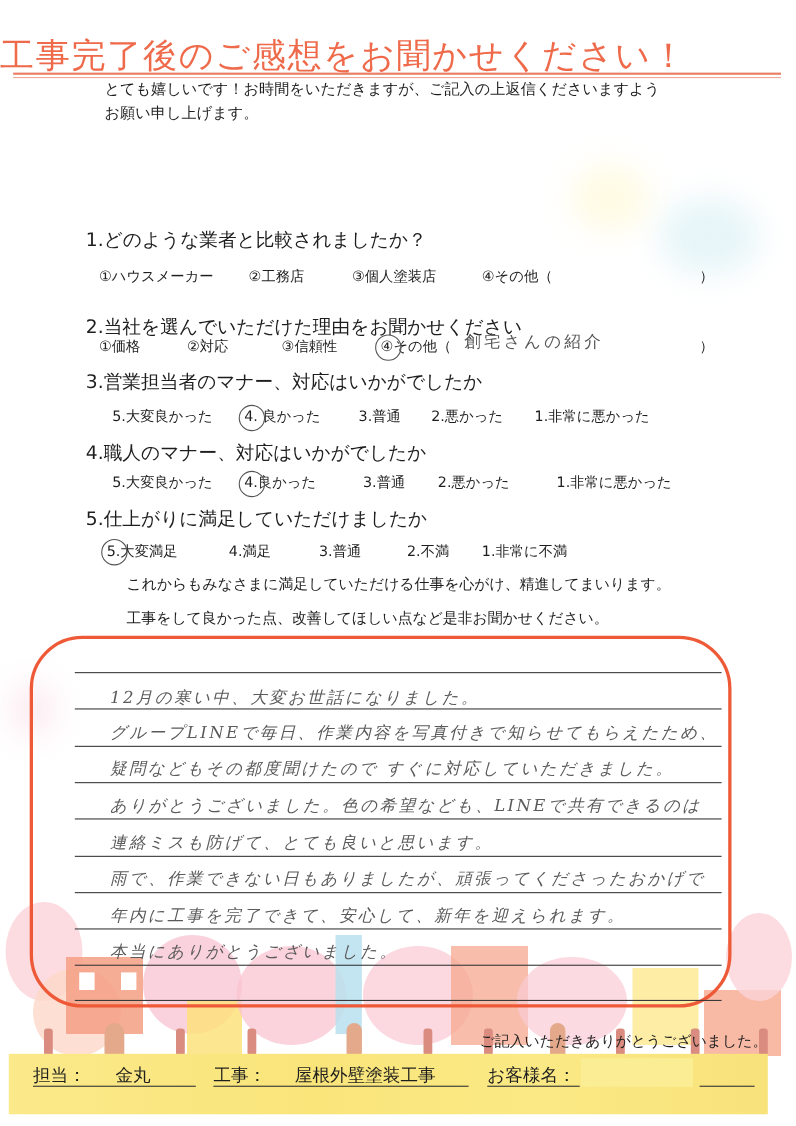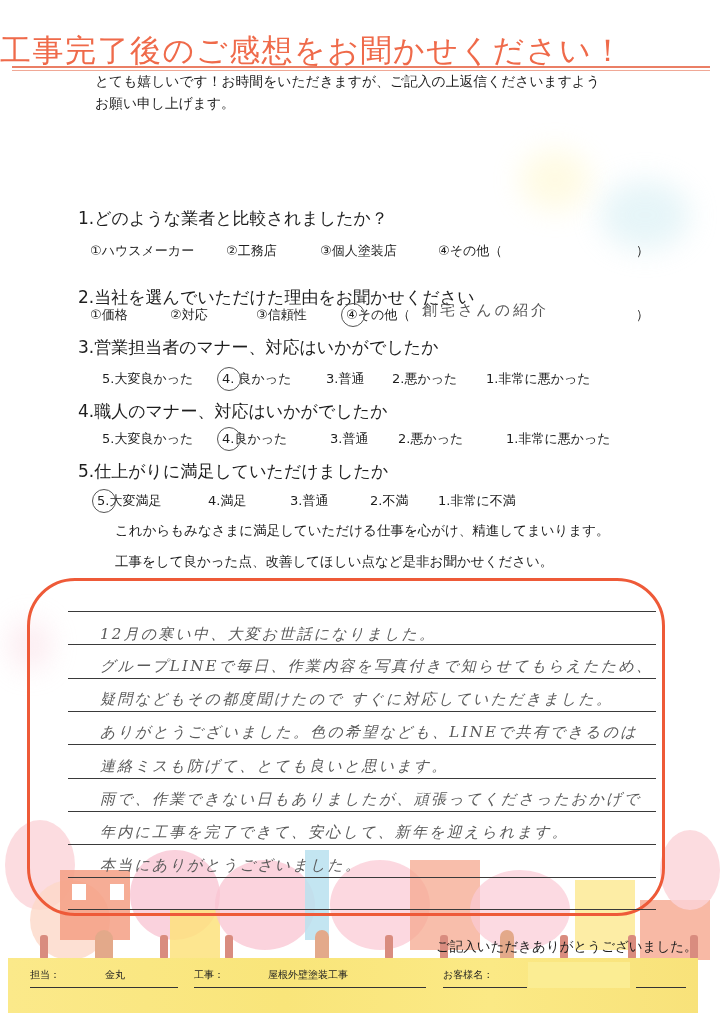--- a/index.html
+++ b/index.html
@@ -57,21 +57,21 @@
   .trunk { position: absolute; width: 8px; border-radius: 3px; background: #d98c7f; }
 
   .thanks { position: absolute; left: 409px; top: 938px; font-size: 13.5px; white-space: nowrap; z-index: 5; margin-left: 27px; }
 
   
   .footer-band {
     position: absolute; left: 8px; top: 958px; width: 690px; height: 55px;
     background: linear-gradient(90deg, #fbe98a 0%, #f9e57a 40%, #fbe985 70%, #f8e27a 100%);
     z-index: 2;
   }
-  .flabel { position: absolute; font-size: 10px; white-space: nowrap; z-index: 6; }
+  .flabel { position: absolute; font-size: 16px; white-space: nowrap; z-index: 6; }
   .funder { position: absolute; height: 1.2px; background: #333; z-index: 6; }
   .redact { position: absolute; left: 528px; top: 962px; width: 102px; height: 26px; background: #fbed93; z-index: 6; }
 </style>
 </head>
 <body>
 
 <div class="blob" style="left:600px;top:180px;width:90px;height:70px;background:#b9e3ec;"></div>
 <div class="blob" style="left:520px;top:150px;width:70px;height:60px;background:#fff3b0;"></div>
 <div class="blob" style="left:10px;top:620px;width:40px;height:50px;background:#f7c6d4;"></div>
 

